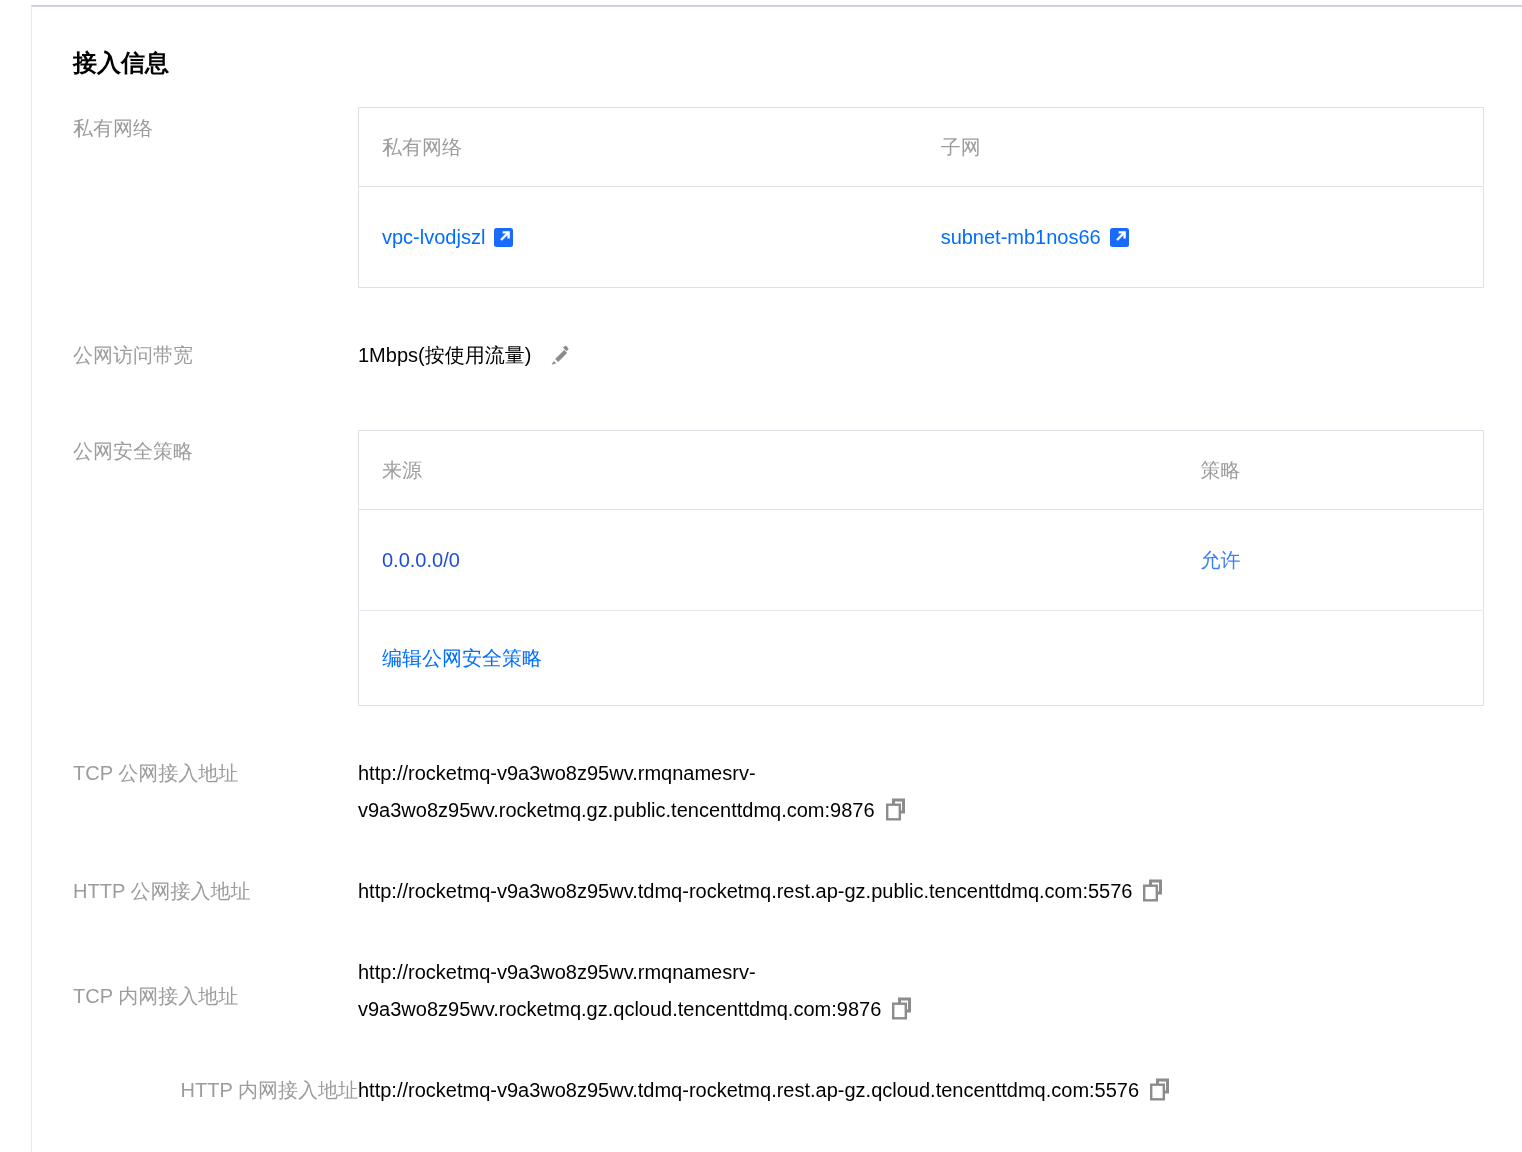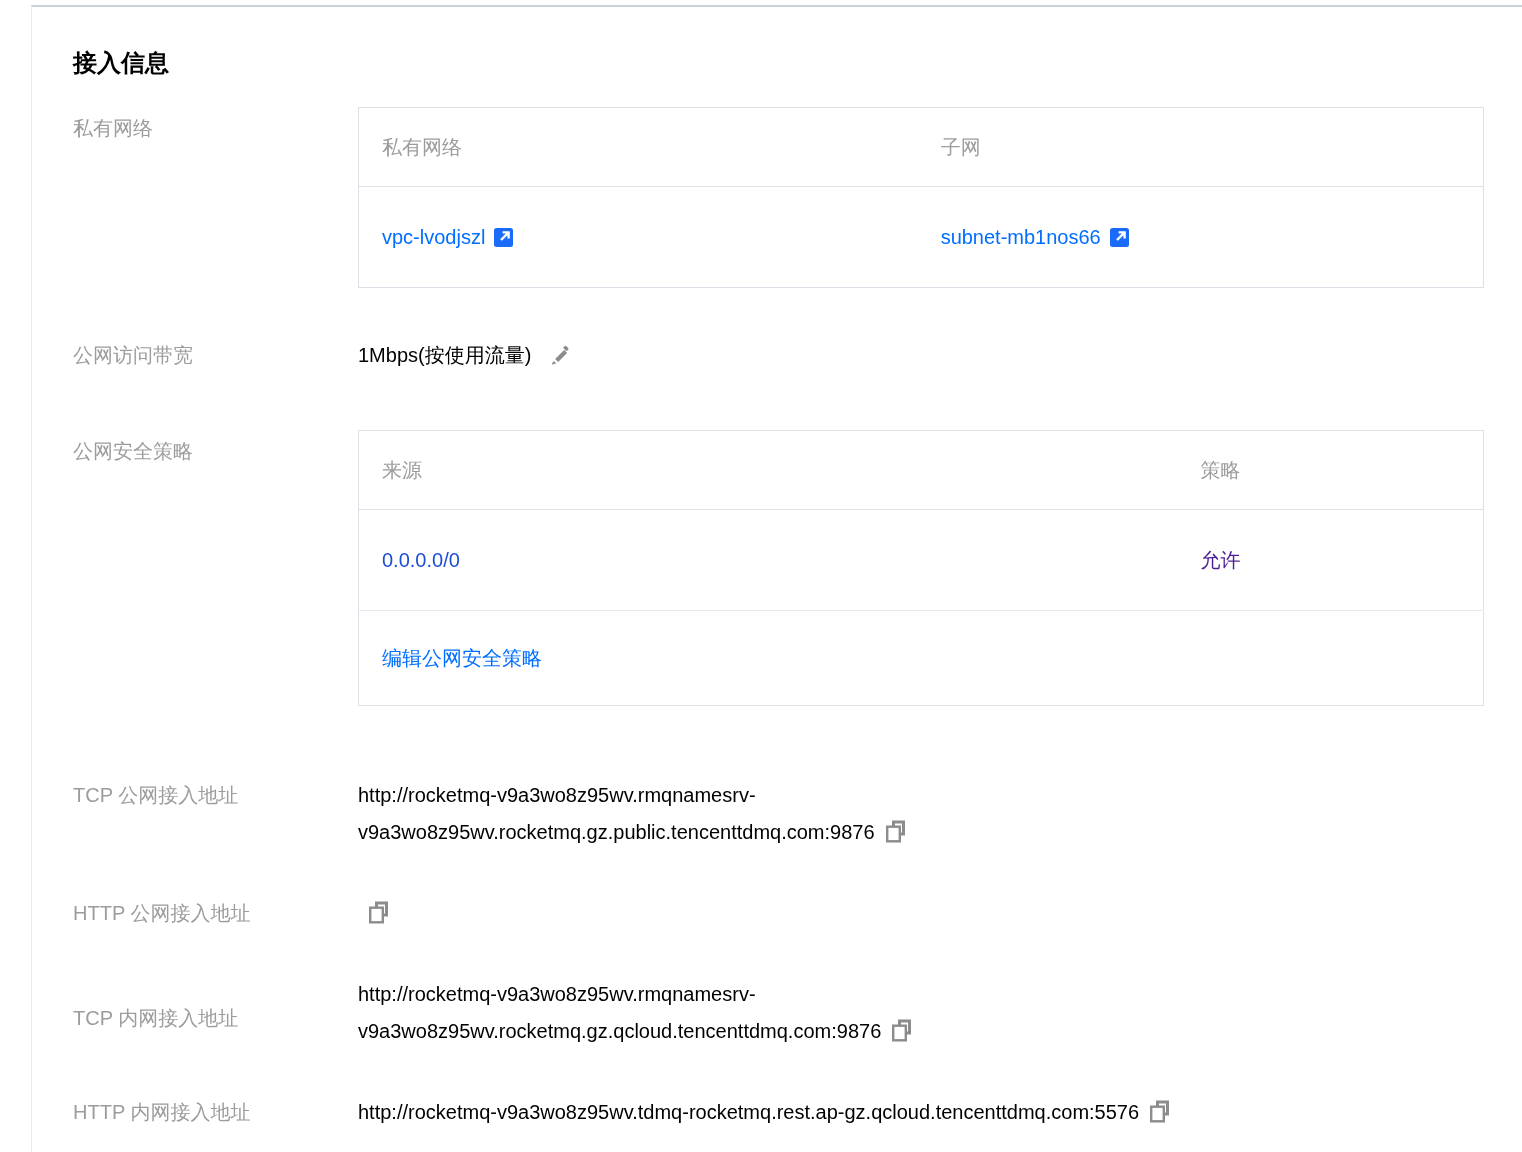--- a/index.html
+++ b/index.html
@@ -32,21 +32,21 @@
     width: 285px;
     font-size: 20px;
     color: #9c9c9c;
     line-height: 26px;
   }
   .form-label.table-aligned { padding-top: 8px; }
   .form-value { flex: 1; min-width: 0; font-size: 20px; line-height: 26px; color: #111; }
 
   .row-vpc   { margin-bottom: 54px; }
   .row-bw    { margin-bottom: 62px; align-items: flex-end; }
-  .row-sec   { margin-bottom: 71px; }
+  .row-sec   { margin-bottom: 49px; }
   .addr-row  { margin-bottom: 44px; }
 
   table.tbl {
     width: 100%;
     border-collapse: collapse;
     border: 1px solid #dde0e6;
     font-size: 20px;
     background: #fff;
   }
   table.tbl th {
@@ -141,21 +141,21 @@
       <table class="tbl tbl-sec">
         <thead>
           <tr>
             <th class="col-a">来源</th>
             <th>策略</th>
           </tr>
         </thead>
         <tbody>
           <tr class="data-row">
             <td class="col-a" style="color:#1d4ed8;">0.0.0.0/0</td>
-            <td style="color:#4c1d95;">允许</td>
+            <td style="color:#3b82f6;">允许</td>
           </tr>
           <tr>
             <td class="footer-cell" colspan="2">
               <a class="link">编辑公网安全策略</a>
             </td>
           </tr>
         </tbody>
       </table>
     </div>
   </div>
@@ -167,41 +167,41 @@
             <rect x="7" y="1.5" width="13" height="15" fill="#8c8c8c"></rect>
             <rect x="10" y="4.5" width="7" height="9" fill="#ffffff"></rect>
             <rect x="2.2" y="7.7" width="12.6" height="14.6" fill="#ffffff" stroke="#8c8c8c" stroke-width="2.4"></rect>
           </svg></button>
     </div>
   </div>
 
   <div class="form-row addr-row">
     <div class="form-label" style="line-height:37px;">HTTP 公网接入地址</div>
     <div class="form-value addr-value">
-      <button class="icon-btn copy-btn"><svg width="23" height="25" viewBox="0 0 23 25">
+      <span style="color:#000;">http://rocketmq-v9a3wo8z95wv.tdmq-rocketmq.rest.ap-gz.public.tencenttdmq.com:5576</span><button class="icon-btn copy-btn"><svg width="23" height="25" viewBox="0 0 23 25">
             <rect x="7" y="1.5" width="13" height="15" fill="#8c8c8c"></rect>
             <rect x="10" y="4.5" width="7" height="9" fill="#ffffff"></rect>
             <rect x="2.2" y="7.7" width="12.6" height="14.6" fill="#ffffff" stroke="#8c8c8c" stroke-width="2.4"></rect>
           </svg></button>
     </div>
   </div>
 
   <div class="form-row addr-row">
     <div class="form-label" style="line-height:37px;margin-top:24px;">TCP 内网接入地址</div>
     <div class="form-value addr-value narrow">
       <span style="color:#000;">http://rocketmq-v9a3wo8z95wv.rmqnamesrv-v9a3wo8z95wv.rocketmq.gz.qcloud.tencenttdmq.com:9876</span><button class="icon-btn copy-btn"><svg width="23" height="25" viewBox="0 0 23 25">
             <rect x="7" y="1.5" width="13" height="15" fill="#8c8c8c"></rect>
             <rect x="10" y="4.5" width="7" height="9" fill="#ffffff"></rect>
             <rect x="2.2" y="7.7" width="12.6" height="14.6" fill="#ffffff" stroke="#8c8c8c" stroke-width="2.4"></rect>
           </svg></button>
     </div>
   </div>
 
   <div class="form-row addr-row">
-    <div class="form-label" style="line-height:37px;">HTTP 内网接入地址</div>
+    <div class="form-label" style="line-height:37px;text-align:right;">HTTP 内网接入地址</div>
     <div class="form-value addr-value">
       <span style="color:#000000;">http://rocketmq-v9a3wo8z95wv.tdmq-rocketmq.rest.ap-gz.qcloud.tencenttdmq.com:5576</span><button class="icon-btn copy-btn"><svg width="23" height="25" viewBox="0 0 23 25">
             <rect x="7" y="1.5" width="13" height="15" fill="#8c8c8c"></rect>
             <rect x="10" y="4.5" width="7" height="9" fill="#ffffff"></rect>
             <rect x="2.2" y="7.7" width="12.6" height="14.6" fill="#ffffff" stroke="#8c8c8c" stroke-width="2.4"></rect>
           </svg></button>
     </div>
   </div>
 
 </div>

